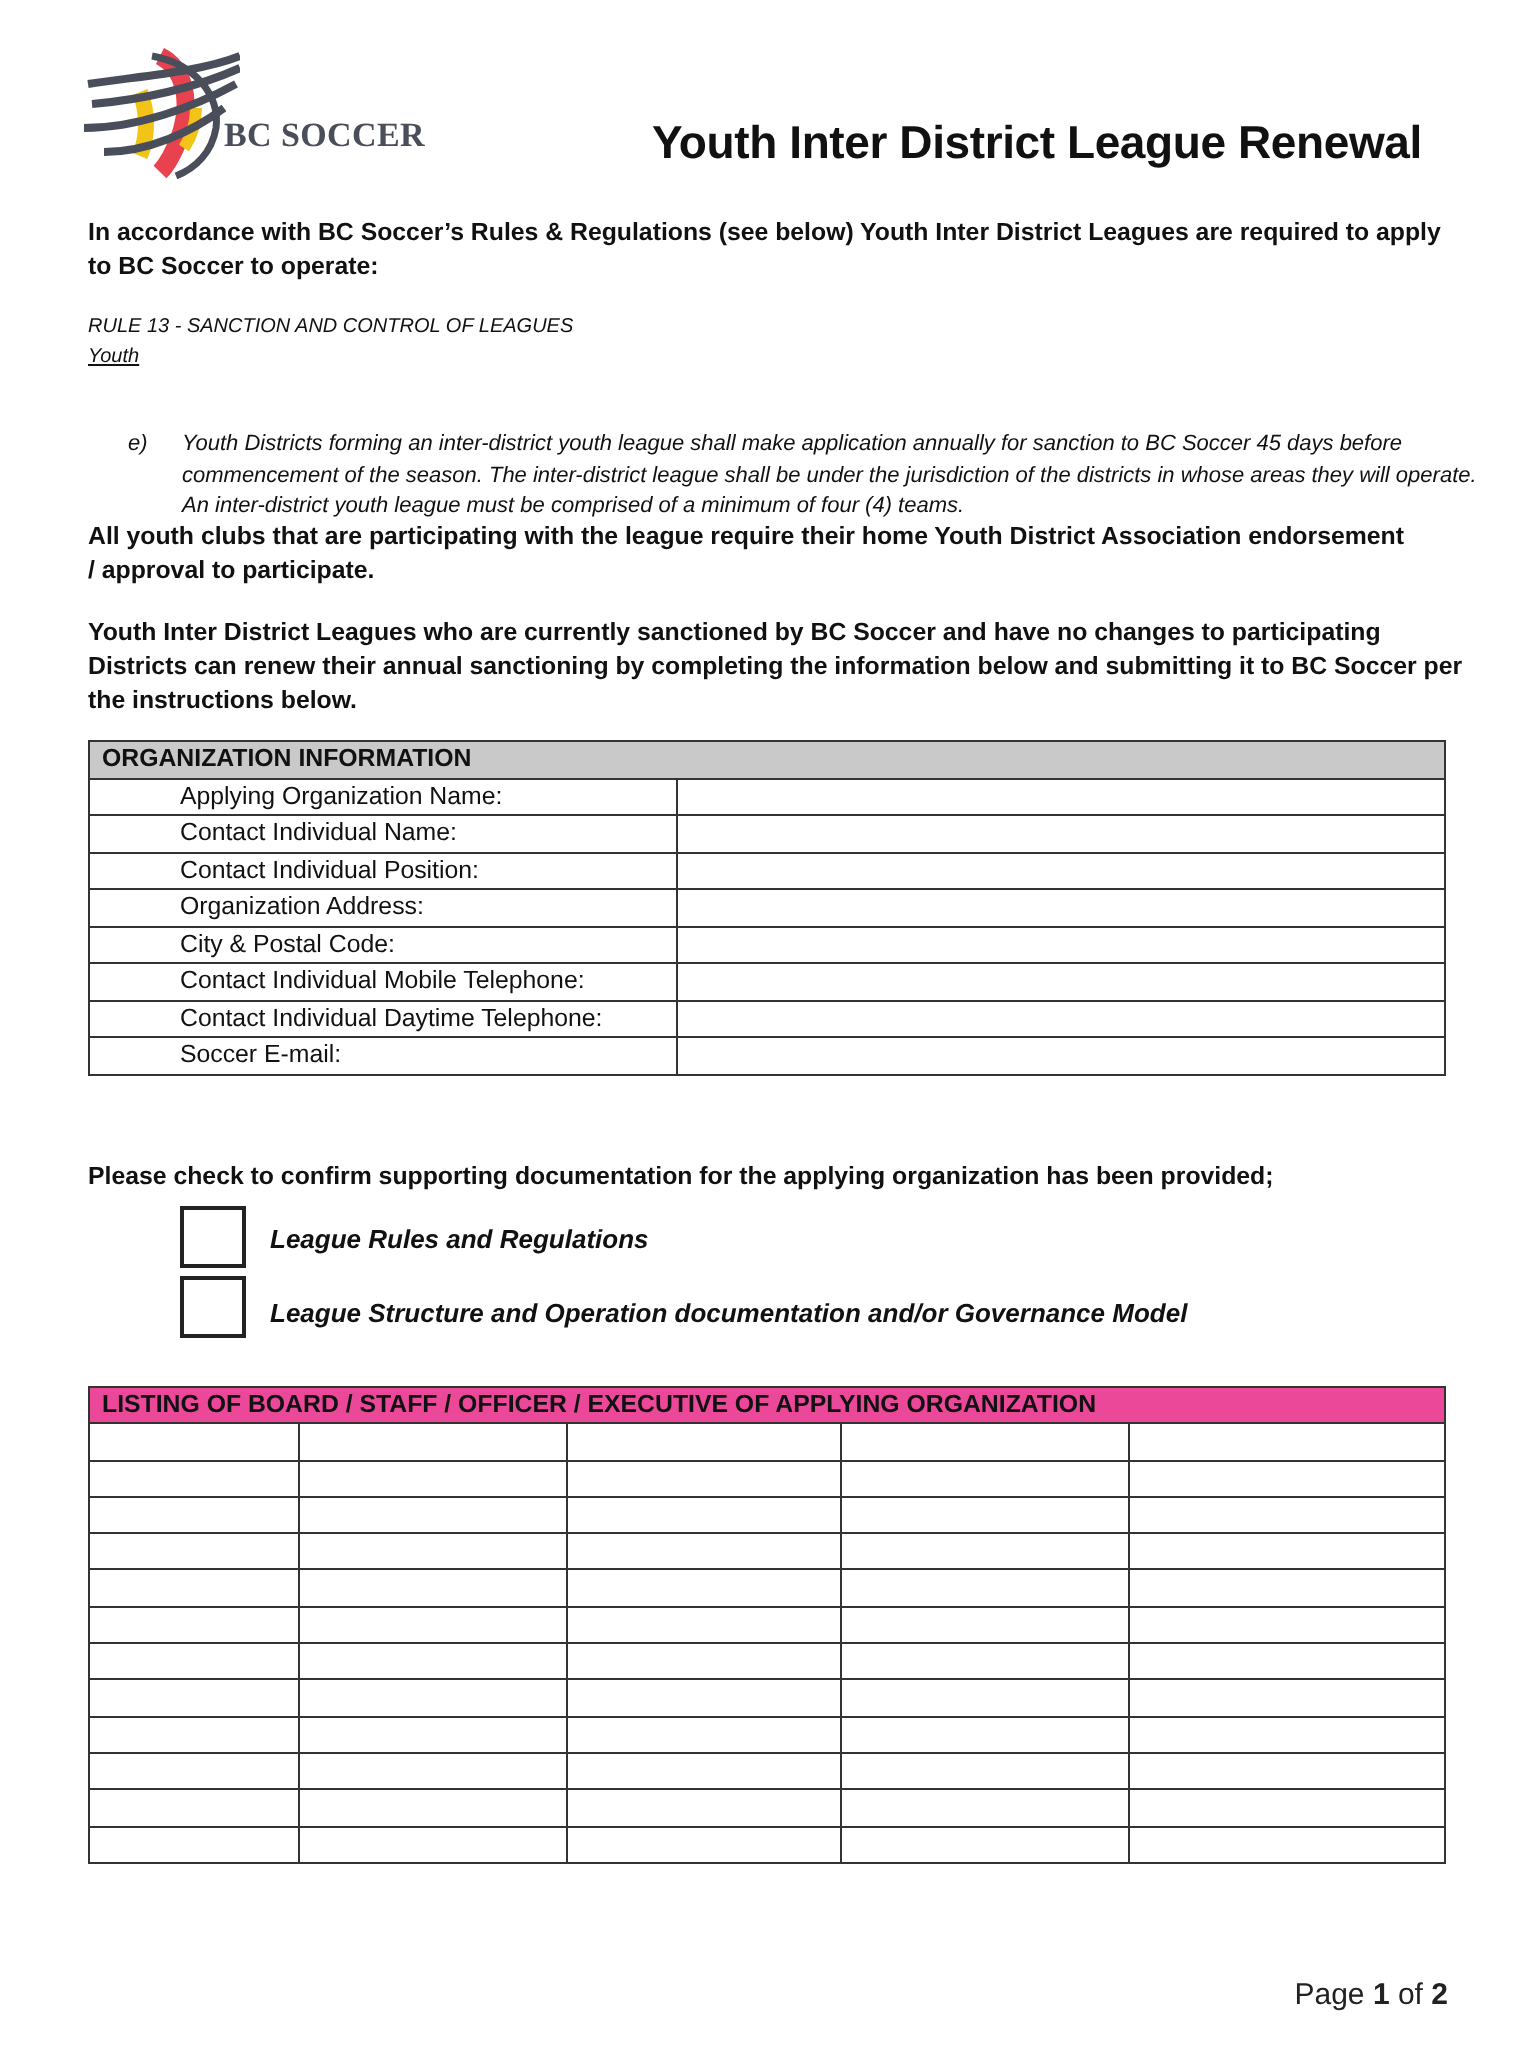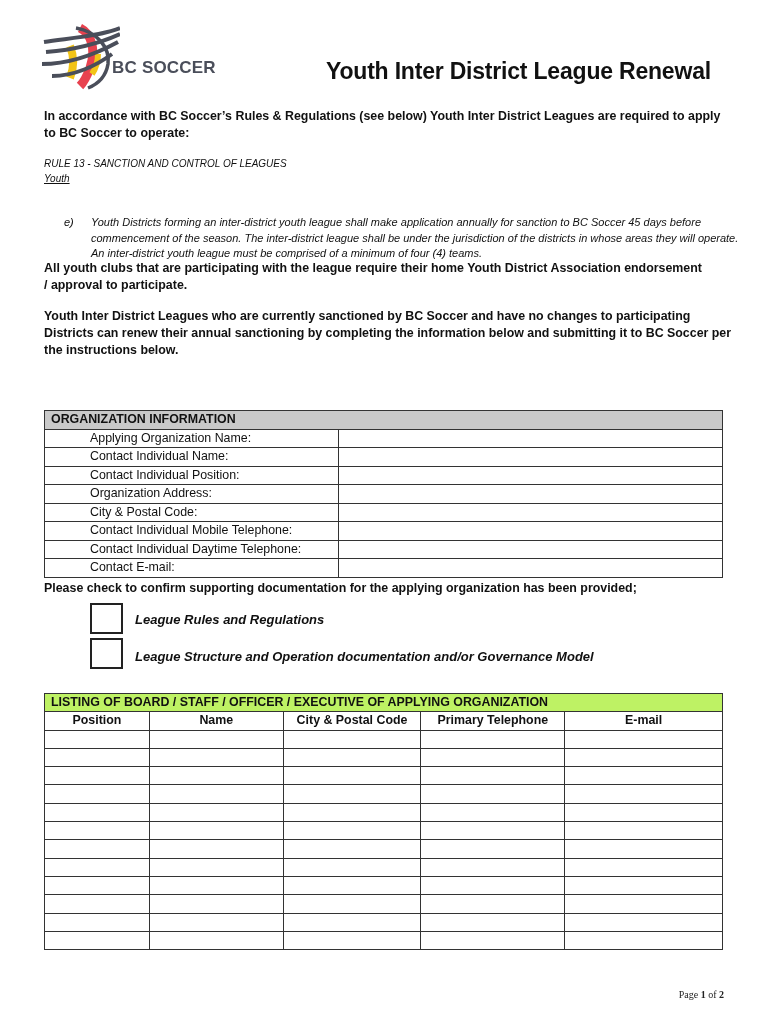--- a/index.html
+++ b/index.html
@@ -1,56 +1,56 @@
 <!DOCTYPE html>
 <html><head>
 <meta charset="utf-8">
 <style>
   html, body { margin: 0; padding: 0; background: #ffffff; }
   body { width: 770px; height: 1024px; position: relative; overflow: hidden;
          font-family: "Liberation Sans", "DejaVu Sans", sans-serif; color: #111; }
   .abs { position: absolute; }
   .logo { left: 40px; top: 24px; width: 210px; height: 66px; }
-  .logo-text { position: absolute; left: 72px; top: 34px; font-family: Liberation Sans, sans-serif;
+  .logo-text { position: absolute; left: 72px; top: 34px; font-family: Liberation Serif, serif;
                font-weight: bold; font-size: 17px; color: #4a4e5a; letter-spacing: 0.2px; }
   .title { left: 326px; top: 58px; font-size: 23px; font-weight: bold; color: #111; letter-spacing: -0.2px; }
   .bold-para { font-size: 12.4px; font-weight: bold; line-height: 17px; color: #111; }
   .p1 { left: 44px; top: 108px; width: 690px; }
   .rule-head { left: 44px; top: 156px; font-size: 10px; font-style: italic; line-height: 15px; }
   .rule-head .u { text-decoration: underline; }
   .rule-e { left: 64px; top: 215px; width: 680px; font-size: 11px; font-style: italic; line-height: 15.5px; }
   .rule-e .lbl { position: absolute; left: 0; top: 0; }
   .rule-e .txt { margin-left: 27px; display: block; }
   .p2 { left: 44px; top: 260px; width: 660px; }
   .p3 { left: 44px; top: 308px; width: 690px; }
 
   table { border-collapse: collapse; position: absolute; }
-  .org { left: 44px; top: 370px; width: 679px; margin-top: 40px; }
+  .org { left: 44px; top: 370px; width: 679px; }
   .org td, .org th { border: 1px solid #333; font-size: 12.4px; height: 17.5px; padding: 0 0 0 6px;
                      text-align: left; line-height: 17px; font-weight: normal; }
   .org th { background: #c9c9c9; font-weight: bold; }
   .org td.label { width: 248px; padding-left: 45px; }
   .org td.value { background: #fff; }
 
   .check-q { left: 44px; top: 580px; font-size: 12.4px; font-weight: bold; }
   .cb { position: absolute; width: 29px; height: 27px; border: 2px solid #222; background: #fff; }
   .cb1 { left: 90px; top: 603px; }
   .cb2 { left: 90px; top: 638px; }
   .cb-lbl { position: absolute; left: 135px; font-size: 13px; font-weight: bold; font-style: italic; }
   .cl1 { top: 612px; }
   .cl2 { top: 649px; }
 
   .list { left: 44px; top: 693px; width: 679px; }
   .list th, .list td { border: 1px solid #333; font-size: 12.4px; padding: 0; height: 17.3px; line-height: 17px; }
-  .list th.cap { background: #bef264; text-align: left; padding-left: 6px; font-weight: bold; }
+  .list th.cap { background: #ec4899; text-align: left; padding-left: 6px; font-weight: bold; }
   .list th.col { font-weight: bold; text-align: center; background: #fff; }
   .list tr.row td { height: 17.3px; }
   .list tr.row:nth-child(odd) td { border-top-color: #999; }
 
-  .page-no { right: 46px; top: 989px; font-size: 10px; color: #222; font-family: Liberation Serif, serif; }
+  .page-no { right: 46px; top: 989px; font-size: 15px; color: #222; }
   .page-no b { font-weight: bold; }
 </style>
 </head>
 <body>
 
 <div class="abs logo">
   <svg width="80" height="66" viewBox="0 0 80 66">
     <path d="M40 4 C52 10 56 26 50 44 C47 52 44 58 40 62" stroke="#e8424f" stroke-width="9" fill="none"></path>
     <path d="M30 22 C34 32 34 44 30 54" stroke="#f2c417" stroke-width="8" fill="none"></path>
     <path d="M52 50 C56 44 58 38 58 30" stroke="#f2c417" stroke-width="6" fill="none"></path>
@@ -109,21 +109,21 @@
       </tr>
       <tr>
         <td class="label">Contact Individual Mobile Telephone:</td>
         <td class="value"></td>
       </tr>
       <tr>
         <td class="label">Contact Individual Daytime Telephone:</td>
         <td class="value"></td>
       </tr>
       <tr>
-        <td class="label">Contact E-mail:</td>
+        <td class="label">Soccer E-mail:</td>
         <td class="value"></td>
       </tr>
     </tbody>
 </table>
 
 <div class="abs check-q bold-para">Please check to confirm supporting documentation for the applying organization has been provided;</div>
 <div class="cb cb1"></div>
 <div class="cb-lbl cl1">League Rules and Regulations</div>
 <div class="cb cb2"></div>
 <div class="cb-lbl cl2">League Structure and Operation documentation and/or Governance Model</div>
@@ -133,27 +133,20 @@
     <col style="width:105px">
       <col style="width:134px">
       <col style="width:138px">
       <col style="width:144px">
       <col style="width:158px">
   </colgroup>
   <thead>
     <tr>
         <th colspan="5" class="cap">LISTING OF BOARD / STAFF / OFFICER / EXECUTIVE OF APPLYING ORGANIZATION</th>
       </tr>
-    <tr>
-      <th class="col">Position</th>
-      <th class="col">Name</th>
-      <th class="col">City &amp; Postal Code</th>
-      <th class="col">Primary Telephone</th>
-      <th class="col">E-mail</th>
-    </tr>
   </thead>
   <tbody id="list-body">
       <tr class="row">
         <td></td>
         <td></td>
         <td></td>
         <td></td>
         <td></td>
       </tr>
       <tr class="row">

